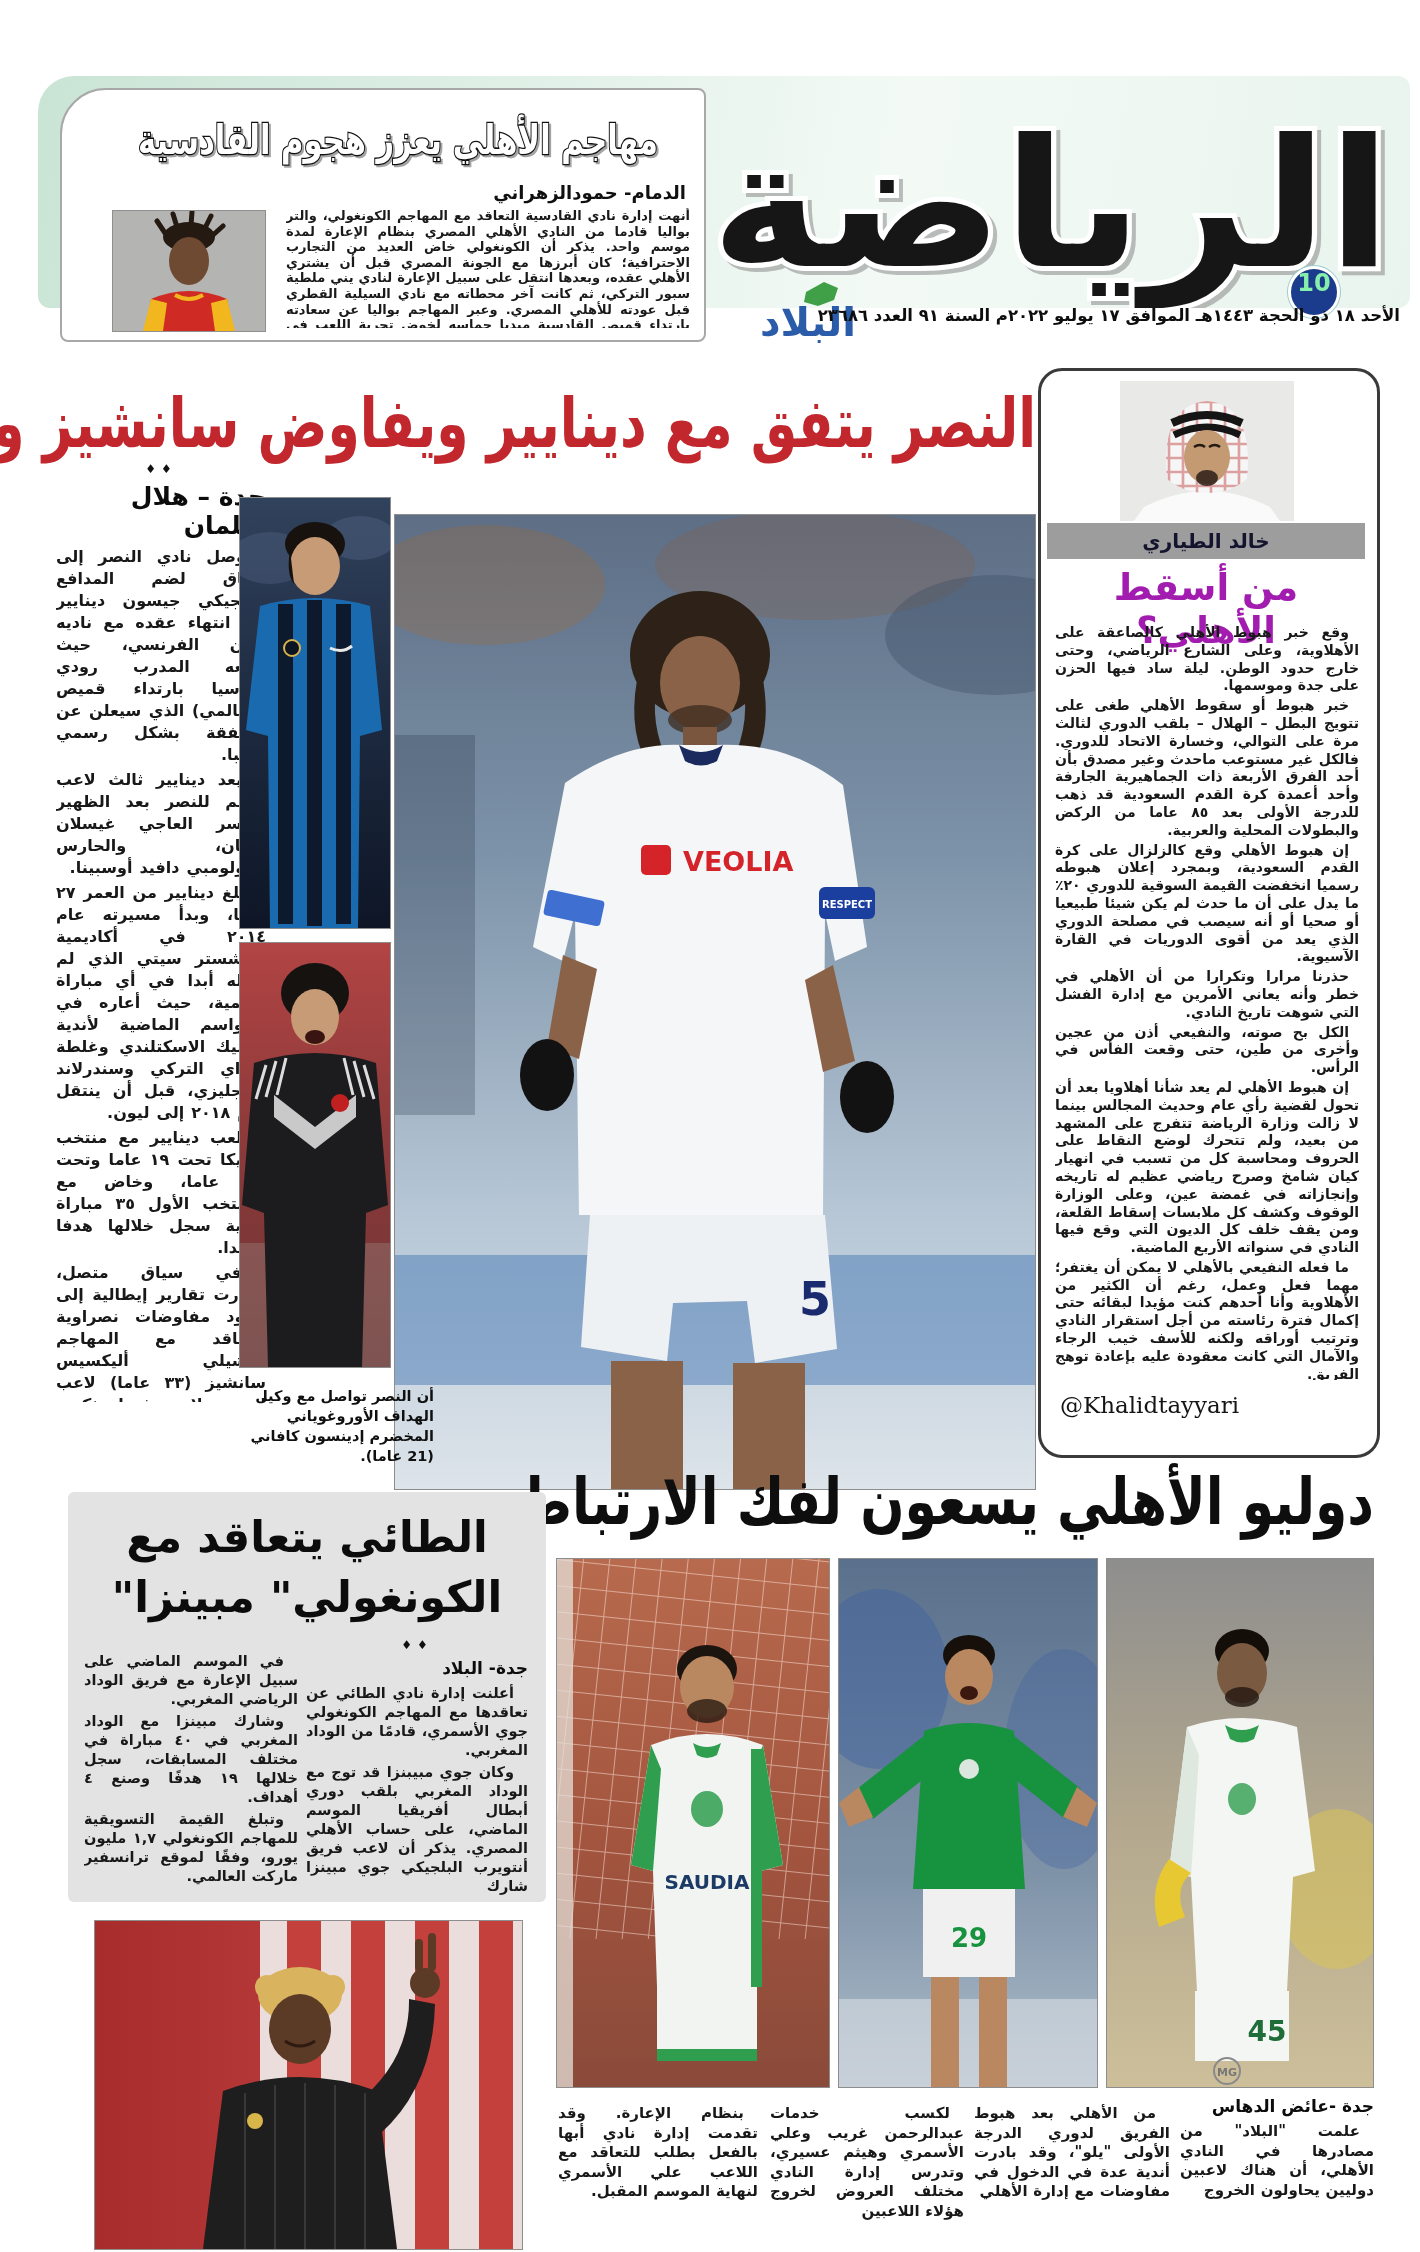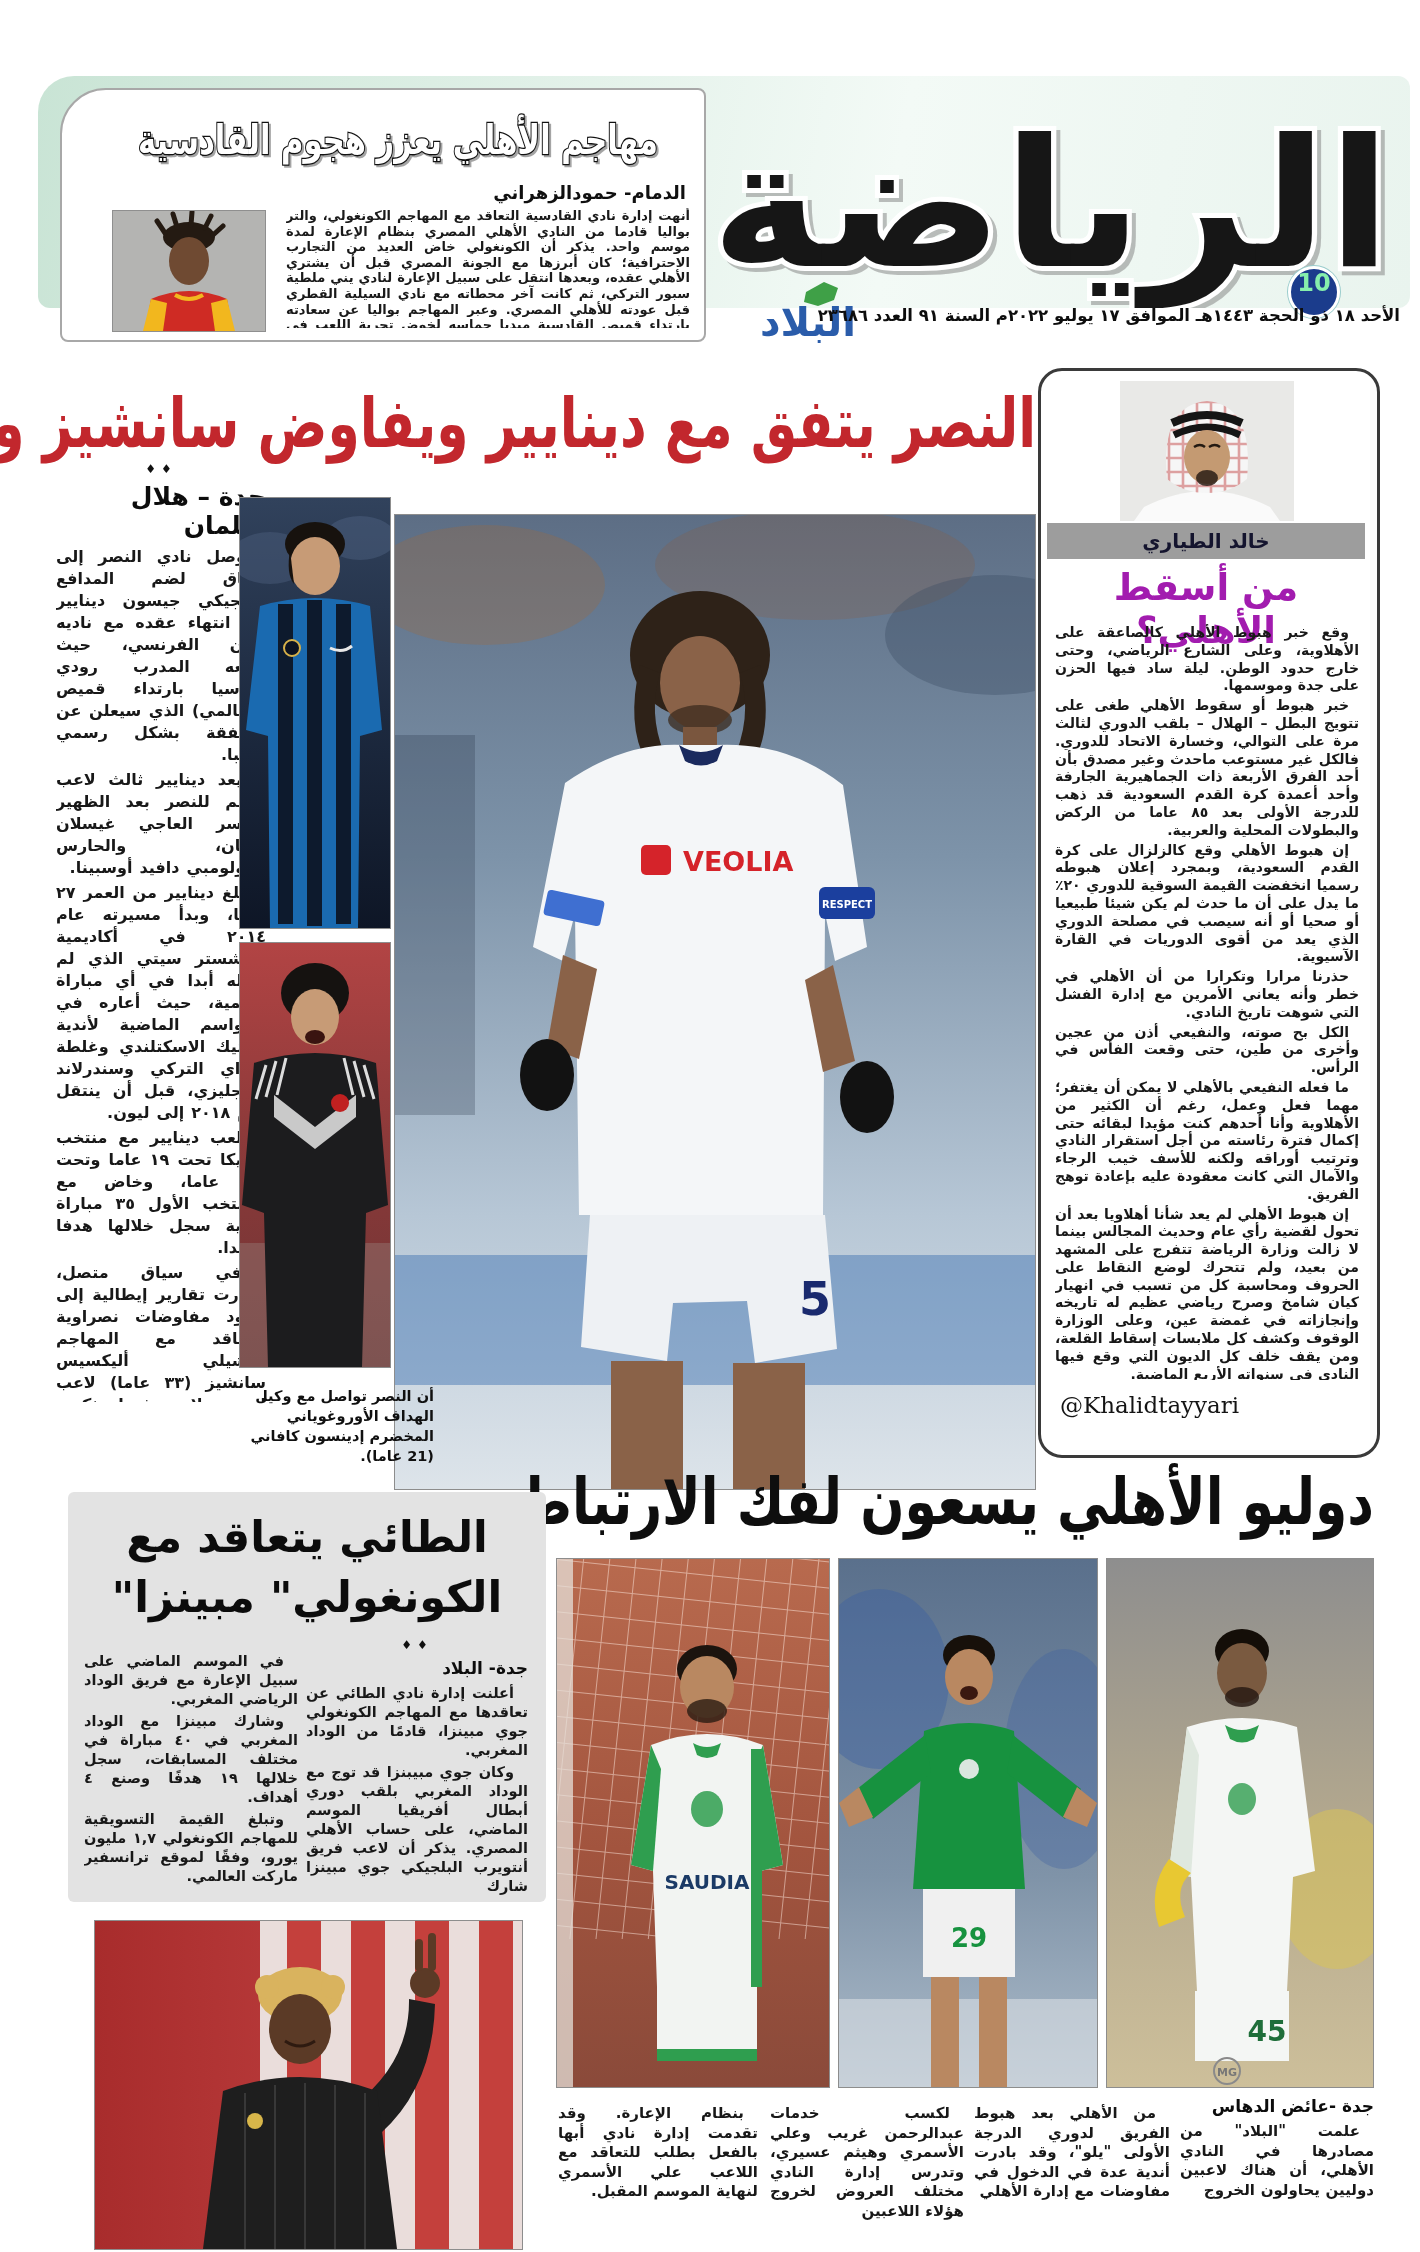--- a/index.html
+++ b/index.html
@@ -230,35 +230,35 @@
   <div class="abs op-namebar">
     <span>خالد الطياري</span>
   </div>
   <div class="abs op-headline">من أسقط الأهلي؟</div>
   <div class="abs op-body">
     <p>وقع خبر هبوط الأهلي كالصاعقة على الأهلاوية، وعلى الشارع الرياضي، وحتى خارج حدود الوطن. ليلة ساد فيها الحزن على جدة وموسمها.</p>
     <p>خبر هبوط أو سقوط الأهلي طغى على تتويج البطل – الهلال – بلقب الدوري لثالث مرة على التوالي، وخسارة الاتحاد للدوري. فالكل غير مستوعب ماحدث وغير مصدق بأن أحد الفرق الأربعة ذات الجماهيرية الجارفة وأحد أعمدة كرة القدم السعودية قد ذهب للدرجة الأولى بعد ٨٥ عاما من الركض والبطولات المحلية والعربية.</p>
     <p>إن هبوط الأهلي وقع كالزلزال على كرة القدم السعودية، وبمجرد إعلان هبوطه رسميا انخفضت القيمة السوقية للدوري ٢٠٪ ما يدل على أن ما حدث لم يكن شيئا طبيعيا أو صحيا أو أنه سيصب في مصلحة الدوري الذي يعد من أقوى الدوريات في القارة الآسيوية.</p>
     <p>حذرنا مرارا وتكرارا من أن الأهلي في خطر وأنه يعاني الأمرين مع إدارة الفشل التي شوهت تاريخ النادي.</p>
     <p>الكل بح صوته، والنفيعي أذن من عجين وأخرى من طين، حتى وقعت الفأس في الرأس.</p>
+    <p>إن هبوط الأهلي لم يعد شأنا أهلاويا بعد أن تحول لقضية رأي عام وحديث المجالس بينما لا زالت وزارة الرياضة تتفرج على المشهد من بعيد، ولم تتحرك لوضع النقاط على الحروف ومحاسبة كل من تسبب في انهيار كيان شامخ وصرح رياضي عظيم له تاريخه وإنجازاته في غمضة عين، وعلى الوزارة الوقوف وكشف كل ملابسات إسقاط القلعة، ومن يقف خلف كل الديون التي وقع فيها النادي في سنواته الأربع الماضية.</p>
     <p>ما فعله النفيعي بالأهلي لا يمكن أن يغتفر؛ مهما فعل وعمل، رغم أن الكثير من الأهلاوية وأنا أحدهم كنت مؤيدا لبقائه حتى إكمال فترة رئاسته من أجل استقرار النادي وترتيب أوراقه ولكنه للأسف خيب الرجاء والآمال التي كانت معقودة عليه بإعادة توهج الفريق.</p>
-    <p>إن هبوط الأهلي لم يعد شأنا أهلاويا بعد أن تحول لقضية رأي عام وحديث المجالس بينما لا زالت وزارة الرياضة تتفرج على المشهد من بعيد، ولم تتحرك لوضع النقاط على الحروف ومحاسبة كل من تسبب في انهيار كيان شامخ وصرح رياضي عظيم له تاريخه وإنجازاته في غمضة عين، وعلى الوزارة الوقوف وكشف كل ملابسات إسقاط القلعة، ومن يقف خلف كل الديون التي وقع فيها النادي في سنواته الأربع الماضية.</p>
 
   </div>
   <div class="abs op-handle">@Khalidtayyari</div>
 
   <div class="abs dulio-headline">دوليو الأهلي يسعون لفك الارتباط</div>
 
   <div class="abs taee-box"></div>
   <div class="abs taee-h1">الطائي يتعاقد مع</div>
   <div class="abs taee-h2">الكونغولي" مبينزا"</div>
   <div class="abs tcol tcol-r">
     <div class="diamonds">♦♦</div>
     <div class="col-byline" style="font-size:17px;">جدة- البلاد</div>
-    <p>أعلنت إدارة نادي الطائي عن تعاقدها مع المهاجم الكونغولي جوي مبينزا، قادمًا من الوداد المغربي.</p>
+    <p>أعلنت إدارة نادي الطائي عن تعاقدها مع المهاجم الكونغولي جوي الأسمري، قادمًا من الوداد المغربي.</p>
     <p>وكان جوي مبيبنزا قد توج مع الوداد المغربي بلقب دوري أبطال أفريقيا الموسم الماضي، على حساب الأهلي المصري. يذكر أن لاعب فريق أنتويرب البلجيكي جوي مبينزا شارك</p>
   </div>
   <div class="abs tcol tcol-l">
     <p>في الموسم الماضي على سبيل الإعارة مع فريق الوداد الرياضي المغربي.</p>
     <p>وشارك مبينزا مع الوداد المغربي في ٤٠ مباراة في مختلف المسابقات، سجل خلالها ١٩ هدفًا وصنع ٤ أهداف.</p>
     <p>وتبلغ القيمة التسويقية للمهاجم الكونغولي ١,٧ مليون يورو، وفقًا لموقع ترانسفير ماركت العالمي.</p>
   </div>
 
   <div class="abs photo ph-mbenza">
     <svg viewBox="0 0 427 328" width="427" height="328">

